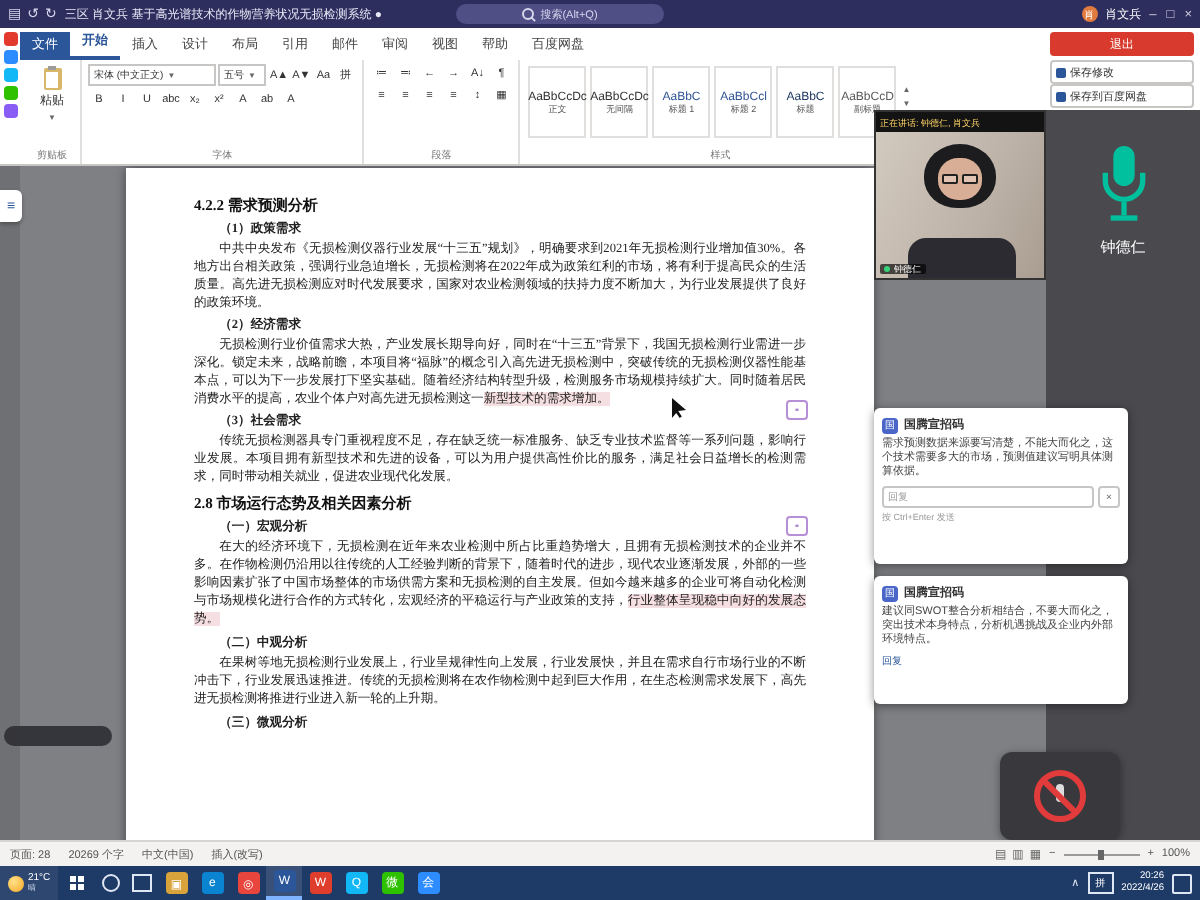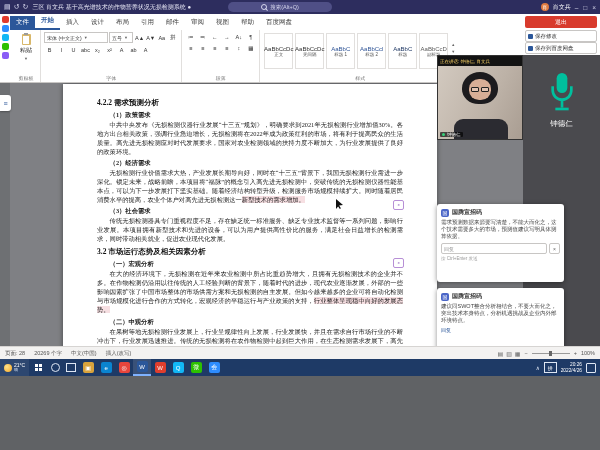--- a/index.html
+++ b/index.html
@@ -1,16 +1,16 @@
 <!DOCTYPE html>
 <html><head>
 <meta charset="utf-8">
 <style>
   html,body{margin:0;padding:0;background:#606265;}
-  .screen{position:relative;width:600px;height:376px;overflow:hidden;background:#6e7073;
+  .screen{position:relative;width:600px;height:450px;overflow:hidden;background:#6e7073;
     font-family:"Liberation Sans",sans-serif;-webkit-font-smoothing:antialiased;}
   
   .titlebar{position:absolute;top:0;left:0;right:0;height:14px;background:#2d2d5e;z-index:80;
     display:flex;align-items:center;gap:4px;padding:0 4px;box-sizing:border-box;color:#fff;font-size:6px;}
   .qat{display:flex;gap:3px;font-size:7px;color:#d7d7ee;}
   .doc-title{white-space:nowrap;overflow:hidden;max-width:160px;color:#e8e8f6;}
   .search-pill{position:absolute;left:228px;top:2px;width:104px;height:10px;background:#4f4f86;border-radius:5px;
     color:#d5d5ec;font-size:5.5px;display:flex;align-items:center;justify-content:center;gap:3px;}
   .mag{width:4px;height:4px;border:1px solid #d5d5ec;border-radius:50%;position:relative;}
   .mag::after{content:"";position:absolute;width:3px;height:1px;background:#d5d5ec;transform:rotate(45deg);right:-2px;bottom:-1px;}
@@ -307,21 +307,21 @@
     <div class="page">
       <div class="doc">
 
       <div class="blk h1"><span>4.2.2 需求预测分析</span><span class="hl"></span></div>
           <div class="blk sec"><span>（1）政策需求</span><span class="hl"></span></div>
           <div class="blk p"><span>中共中央发布《无损检测仪器行业发展“十三五”规划》，明确要求到2021年无损检测行业增加值30%。各地方出台相关政策，强调行业急迫增长，无损检测将在2022年成为政策红利的市场，将有利于提高民众的生活质量。高先进无损检测应对时代发展要求，国家对农业检测领域的扶持力度不断加大，为行业发展提供了良好的政策环境。</span><span class="hl"></span></div>
           <div class="blk sec"><span>（2）经济需求</span><span class="hl"></span></div>
           <div class="blk p"><span>无损检测行业价值需求大热，产业发展长期导向好，同时在“十三五”背景下，我国无损检测行业需进一步深化。锁定未来，战略前瞻，本项目将“福脉”的概念引入高先进无损检测中，突破传统的无损检测仪器性能基本点，可以为下一步发展打下坚实基础。随着经济结构转型升级，检测服务市场规模持续扩大。同时随着居民消费水平的提高，农业个体户对高先进无损检测这一</span><span class="hl">新型技术的需求增加。</span></div>
           <div class="blk sec"><span>（3）社会需求</span><span class="hl"></span></div>
           <div class="blk p"><span>传统无损检测器具专门重视程度不足，存在缺乏统一标准服务、缺乏专业技术监督等一系列问题，影响行业发展。本项目拥有新型技术和先进的设备，可以为用户提供高性价比的服务，满足社会日益增长的检测需求，同时带动相关就业，促进农业现代化发展。</span><span class="hl"></span></div>
-          <div class="blk h2"><span>3.2 市场运行态势及相关因素分析</span><span class="hl"></span></div>
+          <div class="blk h2"><span>2.8 市场运行态势及相关因素分析</span><span class="hl"></span></div>
           <div class="blk sub"><span>（一）宏观分析</span><span class="hl"></span></div>
           <div class="blk p"><span>在大的经济环境下，无损检测在近年来农业检测中所占比重趋势增大，且拥有无损检测技术的企业并不多。在作物检测仍沿用以往传统的人工经验判断的背景下，随着时代的进步，现代农业逐渐发展，外部的一些影响因素扩张了中国市场整体的市场供需方案和无损检测的自主发展。但如今越来越多的企业可将自动化检测与市场规模化进行合作的方式转化，宏观经济的平稳运行与产业政策的支持，</span><span class="hl">行业整体呈现稳中向好的发展态势。</span></div>
           <div class="blk sub"><span>（二）中观分析</span><span class="hl"></span></div>
           <div class="blk p"><span>在果树等地无损检测行业发展上，行业呈规律性向上发展，行业发展快，并且在需求自行市场行业的不断冲击下，行业发展迅速推进。传统的无损检测将在农作物检测中起到巨大作用，在生态检测需求发展下，高先进无损检测将推进行业进入新一轮的上升期。</span><span class="hl"></span></div>
           <div class="blk sub"><span>（三）微观分析</span><span class="hl"></span></div>
         </div>
     </div>
     <div class="mbubble" style="left:383px;top:118px;">❝</div>
     <div class="mbubble" style="left:383px;top:176px;">❝</div>
   </div>

